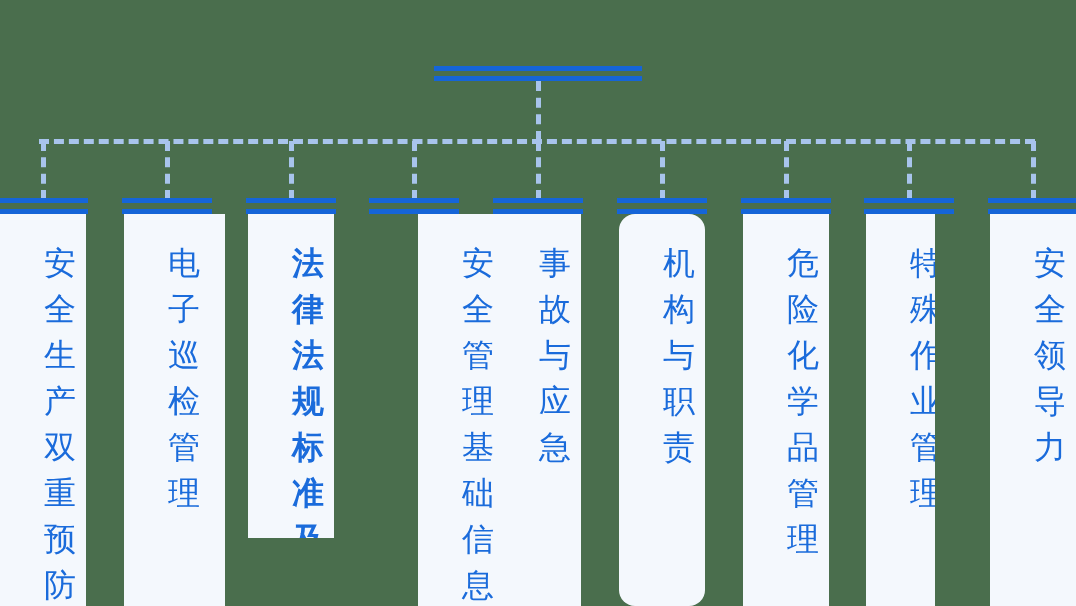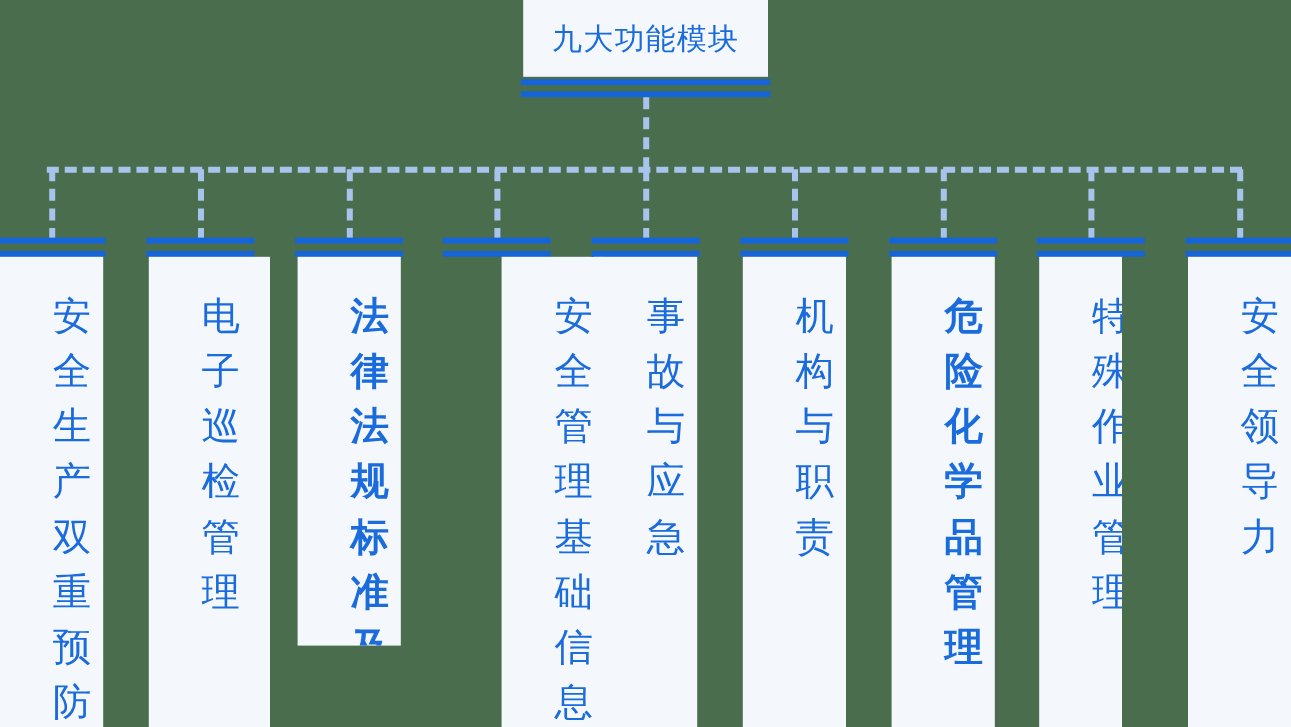--- a/index.html
+++ b/index.html
@@ -125,23 +125,20 @@
     word-break: break-all;
     box-sizing: border-box;
     padding-left: 44px;
   }
 </style>
 </head>
 <body>
 
 <div id="diagram">
 
-  <div class="root-node">
-    <span class="root-label">九大功能模块</span>
-  </div>
   <div class="root-bar-top"></div>
   <div class="root-bar-bottom"></div>
 
   <div class="conn stem"></div>
   <div class="conn bus"></div>
   <div id="drops">
       <div class="conn drop" style="left: 41px;"></div>
       <div class="conn drop" style="left: 165px;"></div>
       <div class="conn drop" style="left: 289px;"></div>
       <div class="conn drop" style="left: 412px;"></div>
@@ -184,28 +181,28 @@
       <div class="child" style="left: 495px;">
         <div class="child-bar-top" style="width: 90px;"></div>
         <div class="child-bar-bottom" style="width: 90px;"></div>
         <div class="child-box" style="width: 86px; height: 392px;">
           <span class="child-label">事故与应急</span>
         </div>
       </div>
       <div class="child" style="left: 619px;">
         <div class="child-bar-top" style="width: 90px;"></div>
         <div class="child-bar-bottom" style="width: 90px;"></div>
+        <div class="child-box" style="width: 86px; height: 392px; border-radius: 16px;">
+          <span class="child-label">机构与职责</span>
+        </div>
+      </div>
+      <div class="child" style="left: 743px;">
+        <div class="child-bar-top" style="width: 90px;"></div>
+        <div class="child-bar-bottom" style="width: 90px;"></div>
         <div class="child-box" style="width: 86px; height: 392px;">
-          <span class="child-label">机构与职责</span>
-        </div>
-      </div>
-      <div class="child" style="left: 743px;">
-        <div class="child-bar-top" style="width: 90px;"></div>
-        <div class="child-bar-bottom" style="width: 90px;"></div>
-        <div class="child-box" style="width: 86px; height: 392px; font-weight: bold;">
           <span class="child-label">危险化学品管理</span>
         </div>
       </div>
       <div class="child" style="left: 866px;">
         <div class="child-bar-top" style="width: 90px;"></div>
         <div class="child-bar-bottom" style="width: 90px;"></div>
         <div class="child-box" style="width: 69px; height: 392px;">
           <span class="child-label">特殊作业管理</span>
         </div>
       </div>

